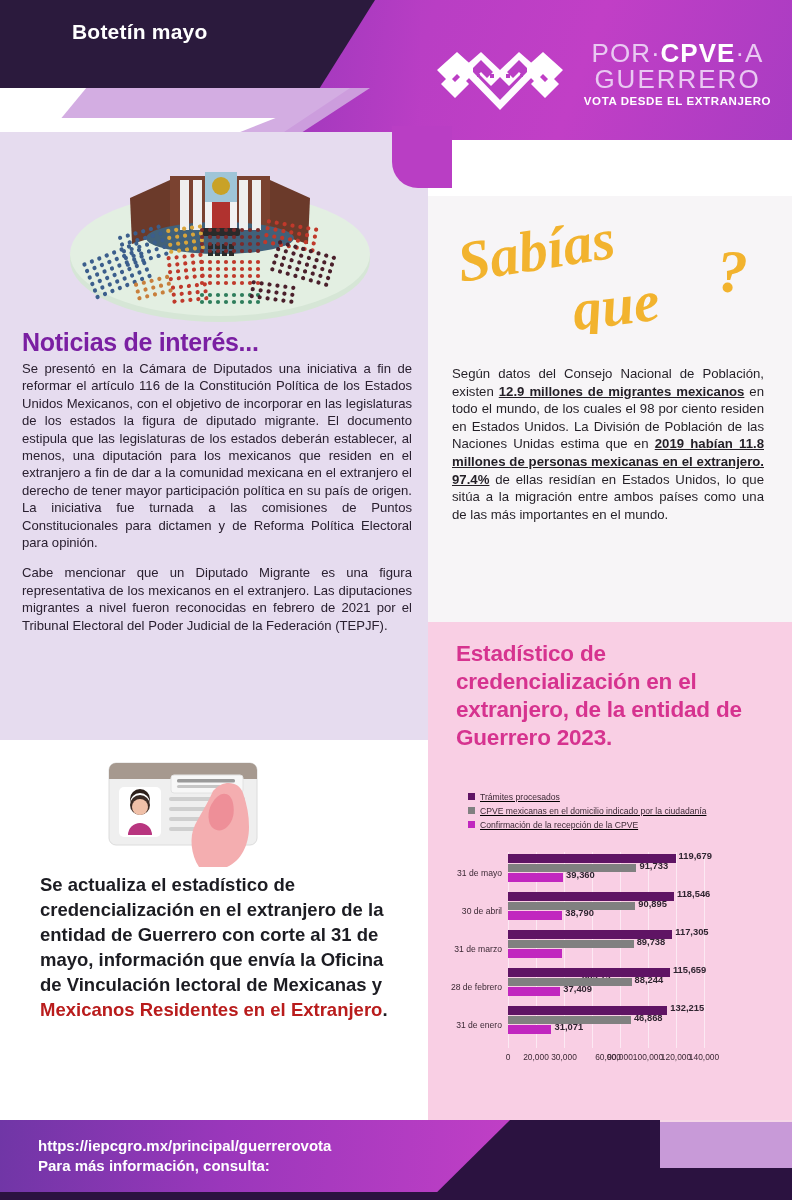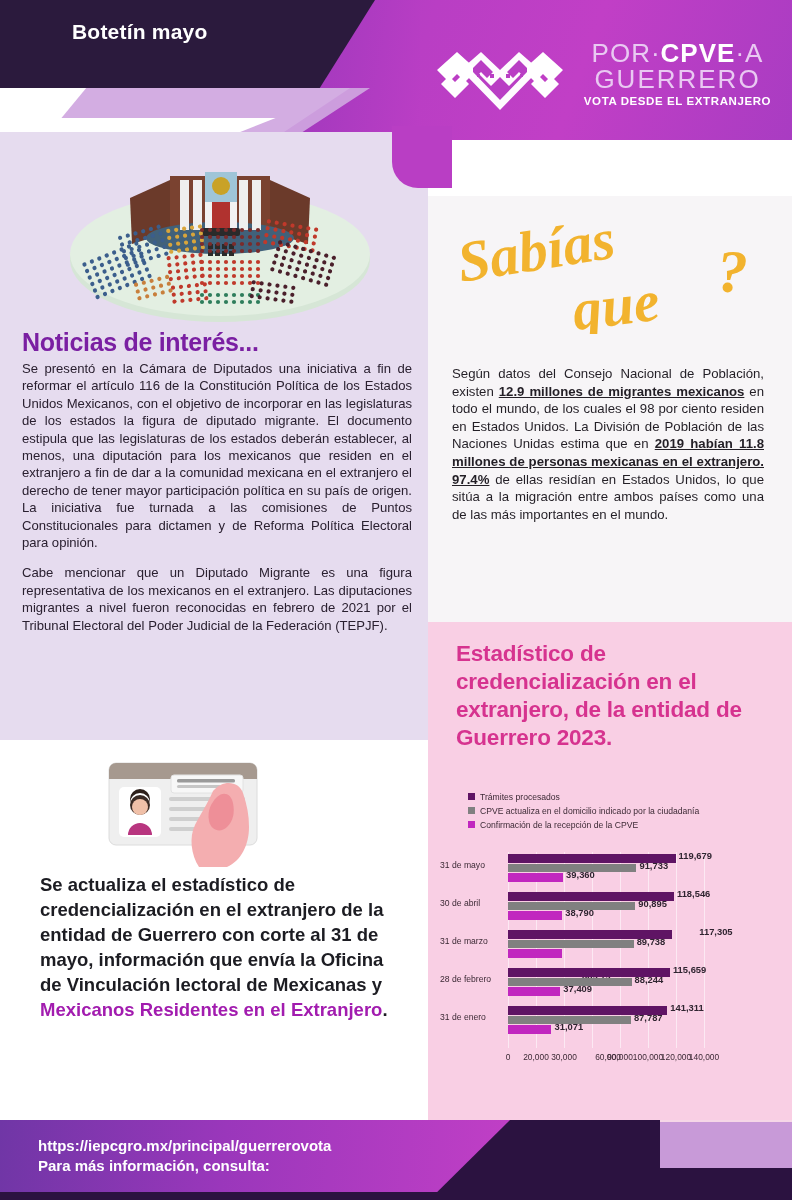--- a/index.html
+++ b/index.html
@@ -81,21 +81,21 @@
   .left-body p + p { margin-top:13px; }
 
   
   .idcard-area { position:absolute; left:0; top:740px; width:428px; height:380px; background:#ffffff; }
   .idcard { position:absolute; left:95px; top:745px; width:250px; height:130px; }
 
   .promo-text {
     position:absolute; left:40px; top:872px; width:370px;
     color:#1c1c22; font-size:18.5px; font-weight:bold; line-height:25px;
   }
-  .promo-text .hl { color:#a21caf; }
+  .promo-text .hl { color:#b91c1c; }
 
   
   .right-white {
     position:absolute; left:428px; top:196px; width:364px; height:426px;
     background:#f7f5f7;
   }
   .sabias { position:absolute; left:455px; top:222px; width:310px; height:110px; }
   .right-body {
     position:absolute; left:452px; top:365px; width:312px;
     color:#231f26; font-size:13.2px; line-height:17.6px; text-align:justify;
@@ -106,29 +106,29 @@
     position:absolute; left:428px; top:622px; width:364px; height:498px;
     background:#f9cfe4;
   }
   .pink-title {
     position:absolute; left:456px; top:640px; width:320px;
     color:#d6338f; font-size:22.5px; font-weight:bold; line-height:28px; letter-spacing:-0.2px;
   }
 
   
   .legend { position:absolute; left:468px; top:793px; width:310px; }
-  .legend-row { display:flex; margin-bottom:5.5px; }
+  .legend-row { display:flex; margin-bottom:5.5px;text-decoration:underline; }
   .legend-sw { width:7px; height:7px; margin-right:5px; flex:0 0 auto; }
   .legend-lbl { font-size:8.6px; color:#3c2a35; line-height:1; }
 
   
   .chart { position:absolute; left:440px; top:852px; width:348px; height:222px; }
   .cat-row { position:absolute; left:0; width:348px; height:38px; }
   .cat-lbl {
-    position:absolute; left:0; top:8px; width:62px; 
+    position:absolute; left:0; top:16px; width:62px; text-align:right;
     font-size:8.6px; color:#3c2a35;
   }
   .bars { position:absolute; left:68px; top:0; width:280px; height:38px; }
   .bar { position:absolute; height:8.5px; }
   .bar-val {
     position:absolute; font-size:9.4px; font-weight:bold; color:#2f2430;
     white-space:nowrap; line-height:8.5px;
   }
   .gridline { position:absolute; top:0; width:1px; height:196px; background:rgba(255,255,255,.55); }
   .axis { position:absolute; left:68px; top:200px; width:280px; height:14px; }
@@ -626,21 +626,21 @@
   <div class="pink-panel"></div>
   <div class="pink-title">Estadístico de credencialización en el extranjero, de la entidad de Guerrero 2023.</div>
 
   <div class="legend" id="legend">
       <div class="legend-row">
         <span class="legend-sw" style="background: rgb(95, 20, 100);"></span>
         <span class="legend-lbl">Trámites procesados</span>
       </div>
       <div class="legend-row">
         <span class="legend-sw" style="background: rgb(128, 128, 128);"></span>
-        <span class="legend-lbl">CPVE actualiza en el domicilio indicado por la ciudadanía</span>
+        <span class="legend-lbl">CPVE mexicanas en el domicilio indicado por la ciudadanía</span>
       </div>
       <div class="legend-row">
         <span class="legend-sw" style="background: rgb(193, 39, 191);"></span>
         <span class="legend-lbl">Confirmación de la recepción de la CPVE</span>
       </div>
     </div>
   <div class="chart" id="chart">
       <div class="gridline" style="left: 68px;"></div>
       <div class="gridline" style="left: 96px;"></div>
       <div class="gridline" style="left: 124px;"></div>
@@ -668,21 +668,21 @@
           <div class="bar" style="left: 0px; top: 11.5px; width: 127.253px; background: rgb(128, 128, 128);"></div>
           <div class="bar-val" style="left: 130.253px; top: 9.5px;">90,895</div>
           <div class="bar" style="left: 0px; top: 21px; width: 54.306px; background: rgb(193, 39, 191);"></div>
           <div class="bar-val" style="left: 57.306px; top: 19px;">38,790</div>
         </div>
       </div>
       <div class="cat-row" style="top: 76px;">
         <div class="cat-lbl">31 de marzo</div>
         <div class="bars">
           <div class="bar" style="left: 0px; top: 2px; width: 164.227px; background: rgb(95, 20, 100);"></div>
-          <div class="bar-val" style="left: 167.227px; top: 0px; margin-left: 24px;">117,305</div>
+          <div class="bar-val" style="left: 167.227px; top: 0px;">117,305</div>
           <div class="bar" style="left: 0px; top: 11.5px; width: 125.633px; background: rgb(128, 128, 128);"></div>
           <div class="bar-val" style="left: 128.633px; top: 9.5px;">89,738</div>
           <div class="bar" style="left: 0px; top: 21px; width: 53.5066px; background: rgb(193, 39, 191);"></div>
           <div class="bar-val" style="left: 74px; top: 19px; margin-top: 25px;">38,219</div>
         </div>
       </div>
       <div class="cat-row" style="top: 114px;">
         <div class="cat-lbl">28 de febrero</div>
         <div class="bars">
           <div class="bar" style="left: 0px; top: 2px; width: 161.923px; background: rgb(95, 20, 100);"></div>
@@ -690,23 +690,23 @@
           <div class="bar" style="left: 0px; top: 11.5px; width: 123.542px; background: rgb(128, 128, 128);"></div>
           <div class="bar-val" style="left: 126.542px; top: 9.5px;">88,244</div>
           <div class="bar" style="left: 0px; top: 21px; width: 52.3726px; background: rgb(193, 39, 191);"></div>
           <div class="bar-val" style="left: 55.3726px; top: 19px;">37,409</div>
         </div>
       </div>
       <div class="cat-row" style="top: 152px;">
         <div class="cat-lbl">31 de enero</div>
         <div class="bars">
           <div class="bar" style="left: 0px; top: 2px; width: 159.312px; background: rgb(95, 20, 100);"></div>
-          <div class="bar-val" style="left: 162.312px; top: 0px;">141,311</div>
+          <div class="bar-val" style="left: 162.312px; top: 0px;">132,215</div>
           <div class="bar" style="left: 0px; top: 11.5px; width: 122.902px; background: rgb(128, 128, 128);"></div>
-          <div class="bar-val" style="left: 125.902px; top: 9.5px;">87,787</div>
+          <div class="bar-val" style="left: 125.902px; top: 9.5px;">46,868</div>
           <div class="bar" style="left: 0px; top: 21px; width: 43.4994px; background: rgb(193, 39, 191);"></div>
           <div class="bar-val" style="left: 46.4994px; top: 19px;">31,071</div>
         </div>
       </div>
       <div class="axis">
         <span class="axis-tick" style="left: 0px;">0</span>
         <span class="axis-tick" style="left: 28px;">20,000</span>
         <span class="axis-tick" style="left: 56px;">30,000</span>
         <span class="axis-tick" style="left: 100px;">60,000</span>
         <span class="axis-tick" style="left: 112px;">90,000</span>

